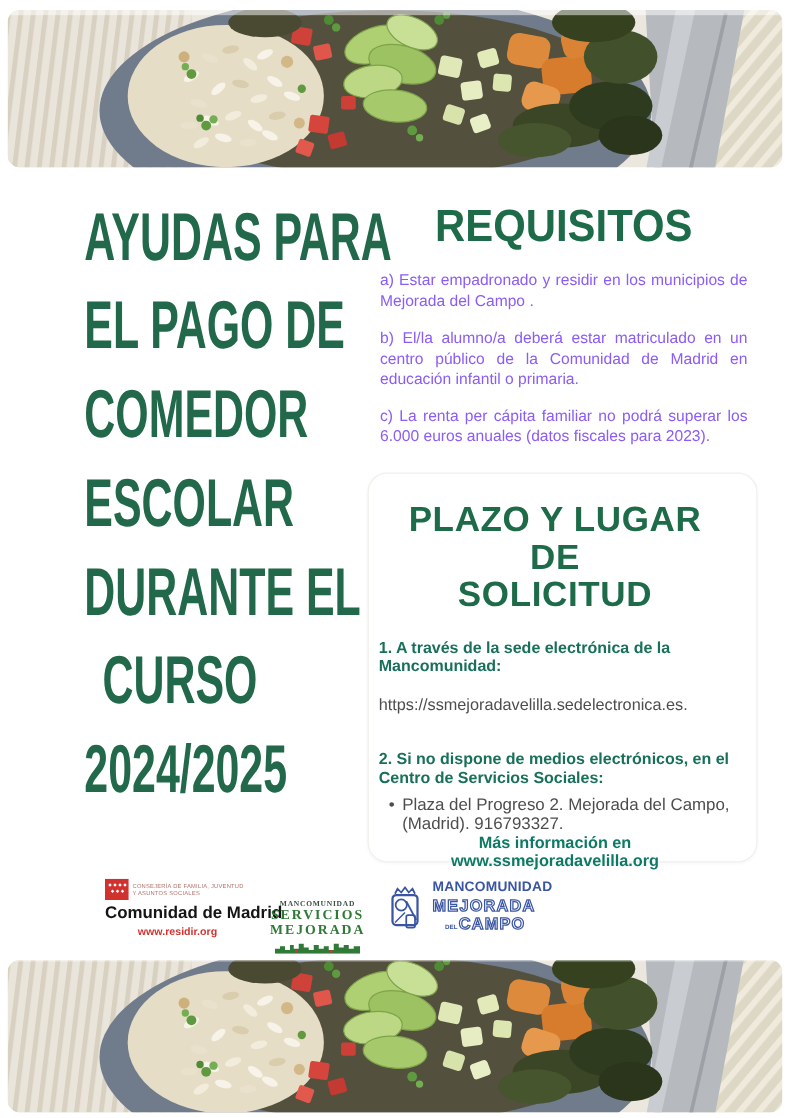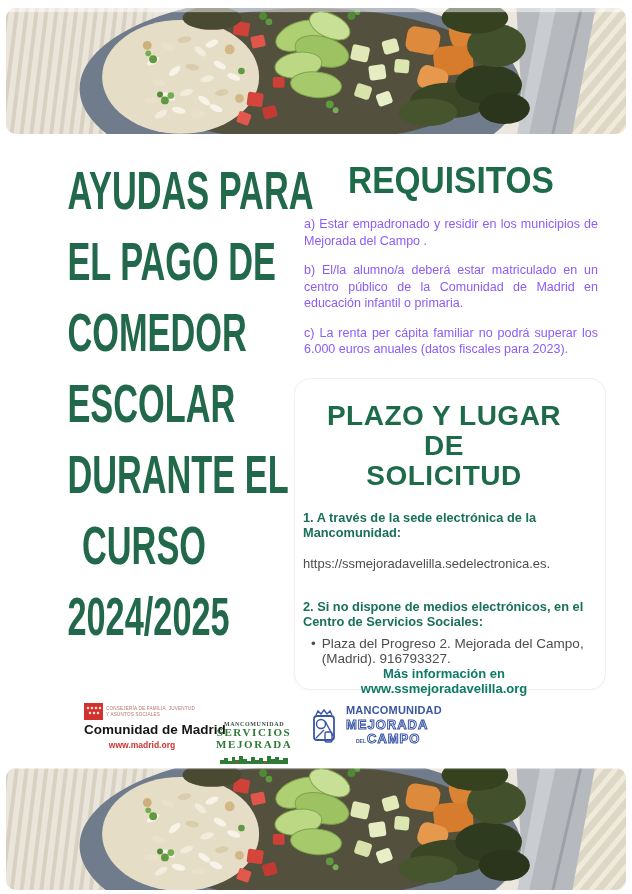--- a/index.html
+++ b/index.html
@@ -265,21 +265,21 @@
           <rect x="9" y="9" width="2" height="2" transform="rotate(45 10 10)"></rect>
           <rect x="13" y="9" width="2" height="2" transform="rotate(45 14 10)"></rect>
         </g>
       </svg>
       <div class="madrid-dept">
         <div>CONSEJERÍA DE FAMILIA, JUVENTUD</div>
         <div>Y ASUNTOS SOCIALES</div>
       </div>
     </div>
     <div class="madrid-name">Comunidad de Madrid</div>
-    <div class="madrid-url">www.madrid.org</div>
+    <div class="madrid-url">www.residir.org</div>
   </div>
 
   <div class="logo-manco">
     <div class="manco-line1">MANCOMUNIDAD</div>
     <div class="manco-serv">SERVICIOS</div>
     <div class="manco-serv">MEJORADA</div>
     <svg width="68" height="9">
       <path d="M0,9 L0,5 L4,5 L4,3 L8,3 L8,6 L12,6 L12,2 L15,2 L15,5 L19,5 L19,1 L23,1 L23,4 L27,4 L27,6 L31,6 L31,2 L35,2 L35,5 L39,5 L39,3 L43,3 L43,6 L47,6 L47,1 L51,1 L51,4 L55,4 L55,2 L59,2 L59,5 L63,5 L63,3 L68,3 L68,9 Z" fill="#2f7a36"></path>
       <rect x="16" y="6" width="2" height="2" fill="#c8392f"></rect>
       <rect x="44" y="6" width="2" height="2" fill="#c8392f"></rect>

